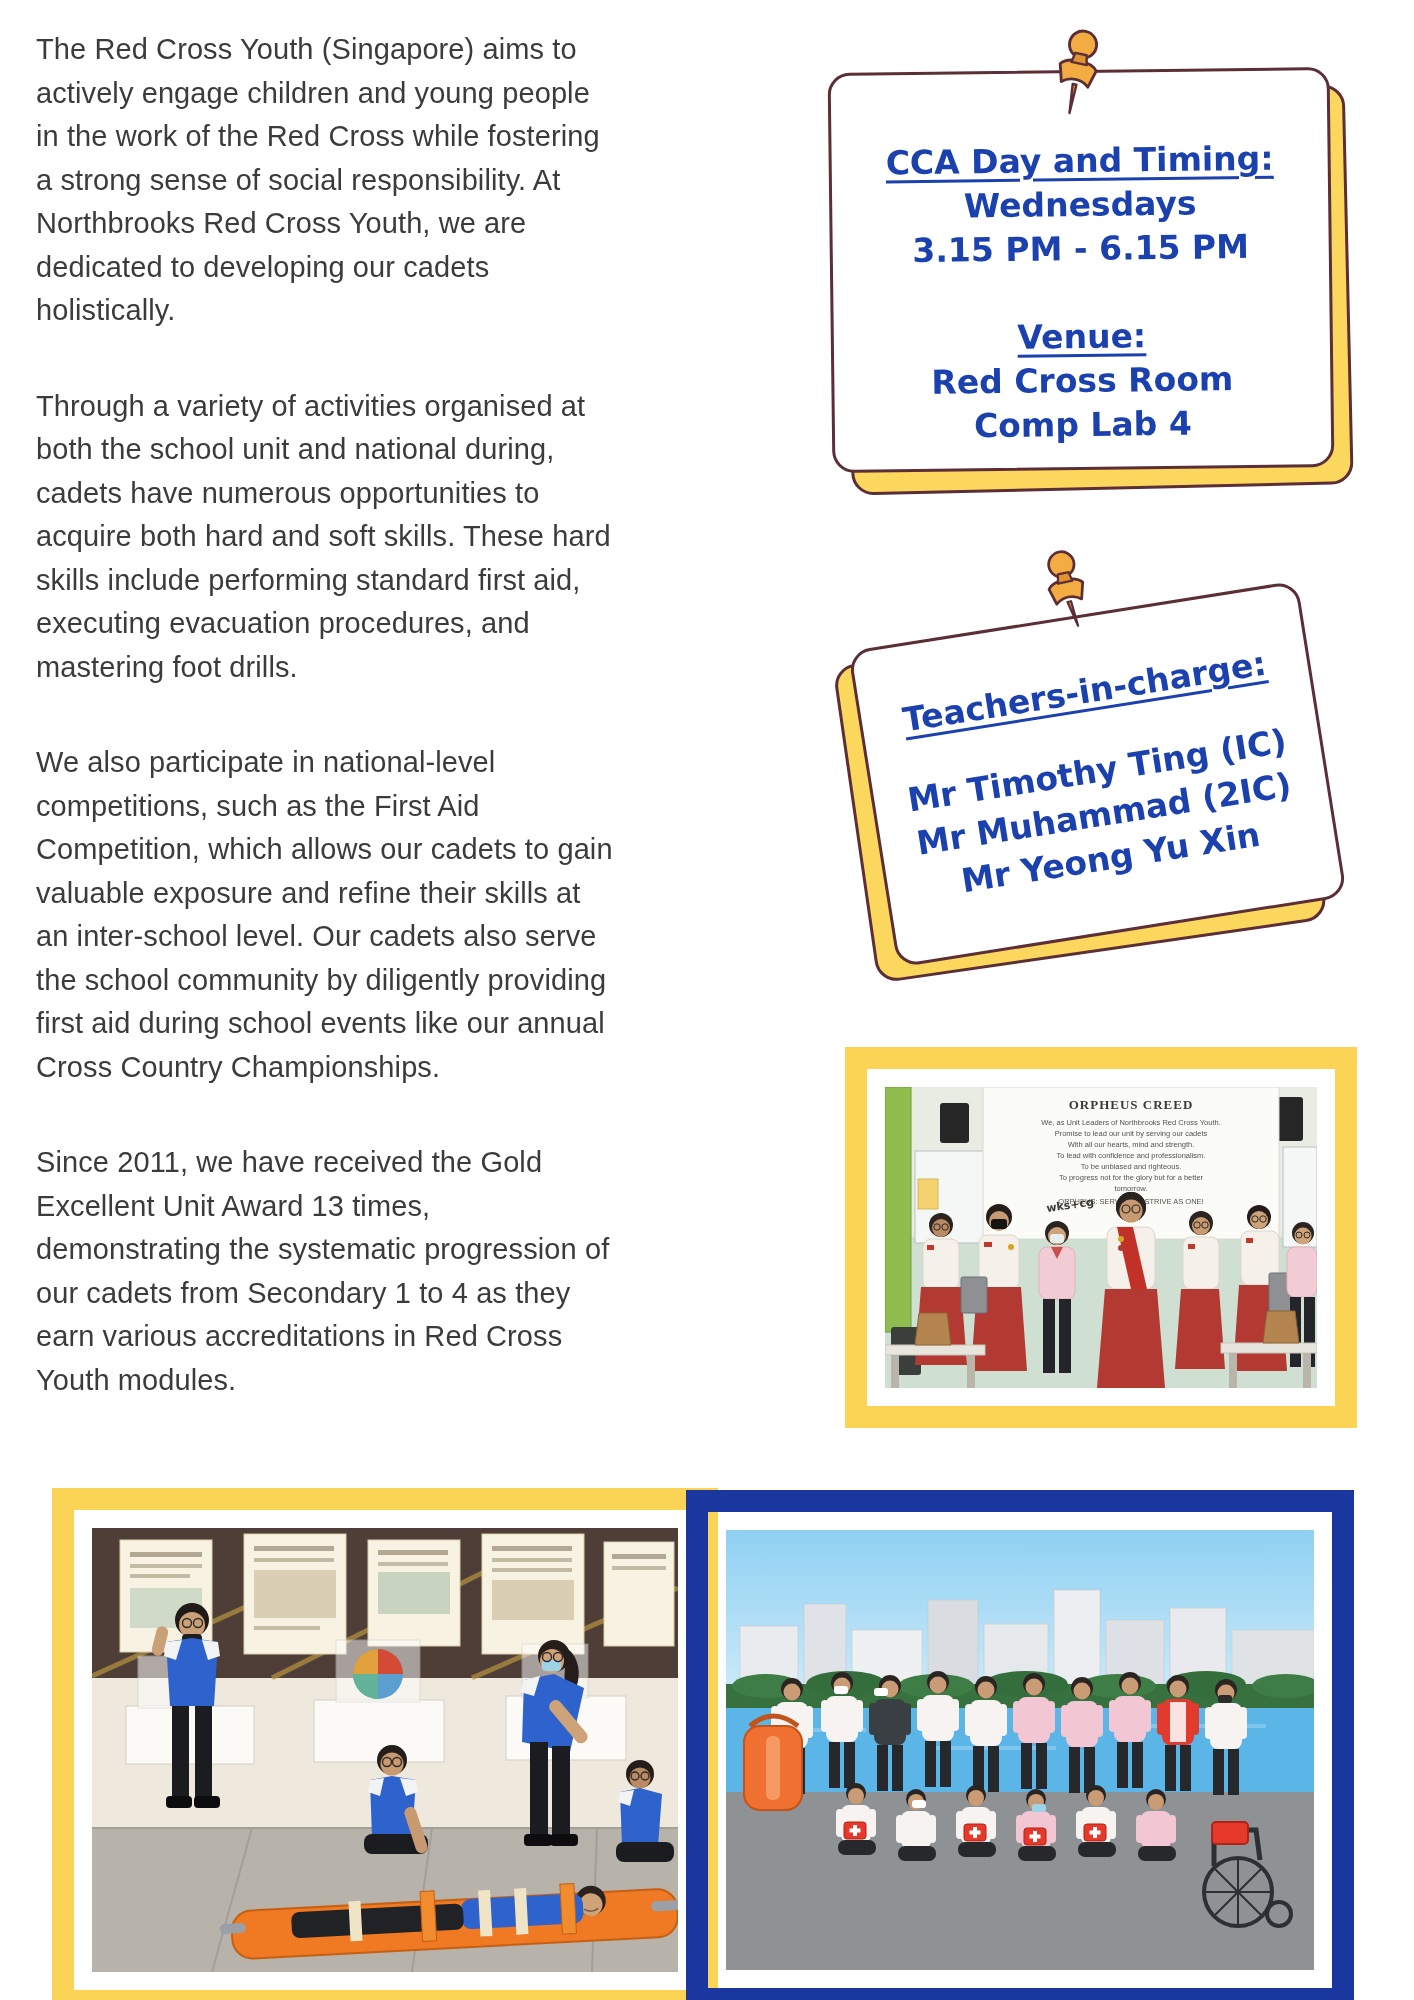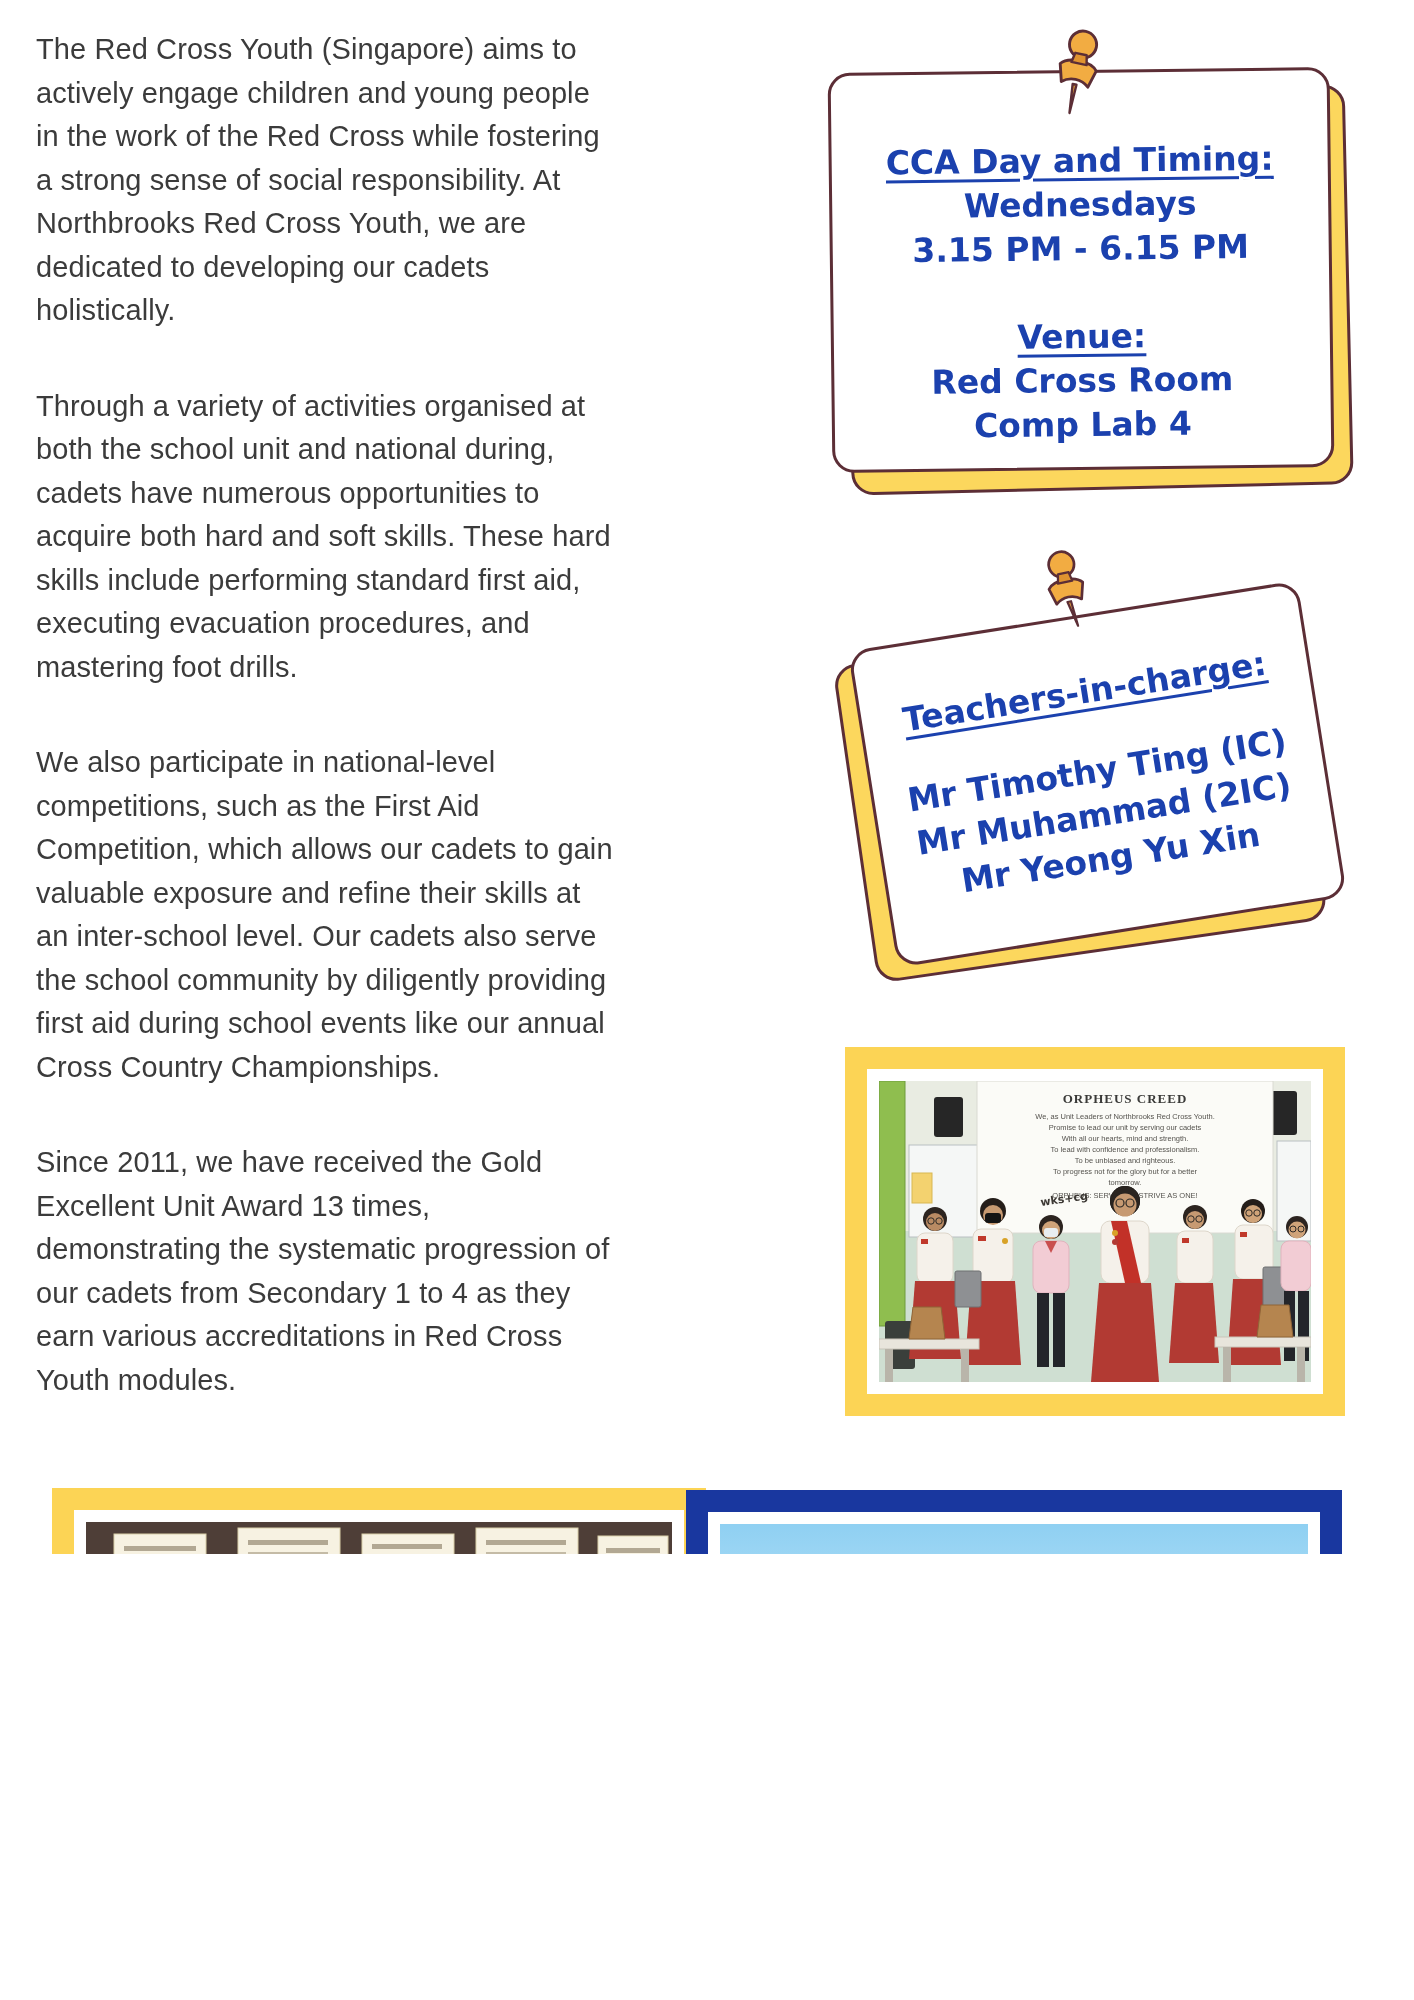--- a/index.html
+++ b/index.html
@@ -1,16 +1,16 @@
 <!DOCTYPE html>
 <html><head>
 <meta charset="utf-8">
 <style>
   html,body{margin:0;padding:0;background:#ffffff;}
-  .page{position:relative;width:1414px;height:1554px;background:#ffffff;overflow:hidden;
+  .page{position:relative;width:1414px;height:2000px;background:#ffffff;overflow:hidden;
         font-family:"Liberation Sans",sans-serif;}
 
   
   .article{position:absolute;left:36px;top:28px;width:582px;}
   .article p{margin:0 0 52px 0;font-size:29px;line-height:43.5px;color:#3b3b3b;
              letter-spacing:0.1px;}
 
   
   .note{position:absolute;}
   .note .shadow{position:absolute;inset:0;background:#FCD75D;border:3px solid #5C2E36;
@@ -28,21 +28,21 @@
                 text-decoration-thickness:3px;text-underline-offset:6px;}
   .note-line{font-size:33px;line-height:44px;}
   .note-gap{height:44px;}
   .note-gap-sm{height:36px;}
 
   .pin{position:absolute;z-index:5;}
   .pin-cca{left:1046px;top:26px;width:62px;height:94px;transform:rotate(12deg);}
   .pin-teachers{left:1038px;top:546px;width:58px;height:90px;transform:rotate(-12deg);}
 
   
-  .photo{position:absolute;margin:0;padding:12px;line-height:0;}
+  .photo{position:absolute;margin:0;padding:18px;line-height:0;}
   .photo svg{display:block;}
   .photo-orpheus{left:845px;top:1047px;border:22px solid #FCD455;}
   .photo-firstaid{left:52px;top:1488px;border:22px solid #FCD455;}
   .photo-group{left:686px;top:1490px;border:22px solid #19379F;}
 </style>
 </head>
 <body>
 
 <div class="page">
 

